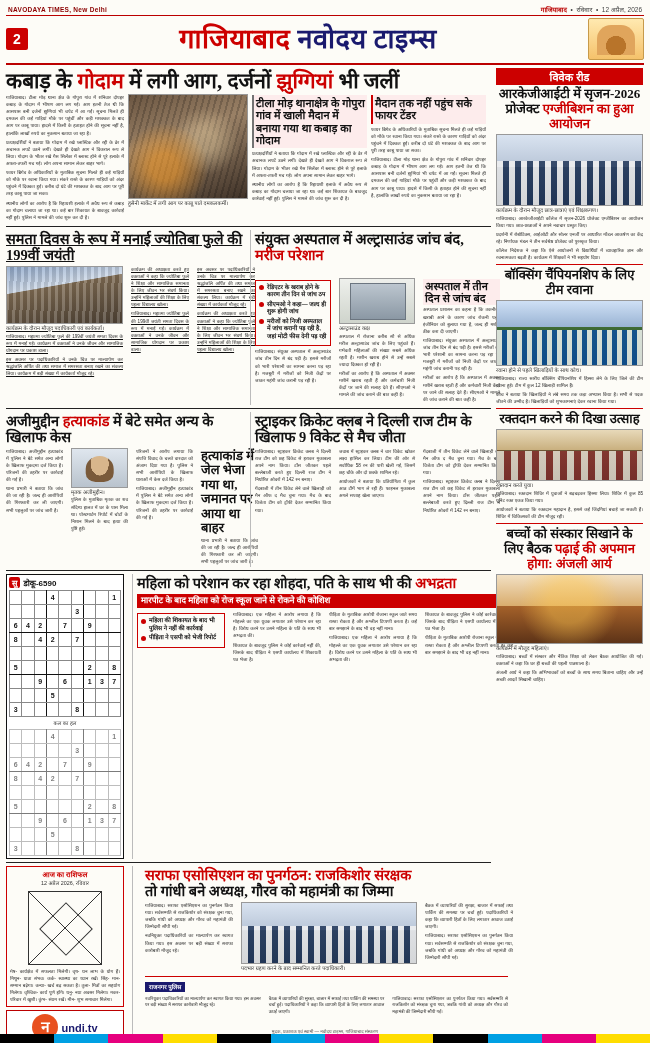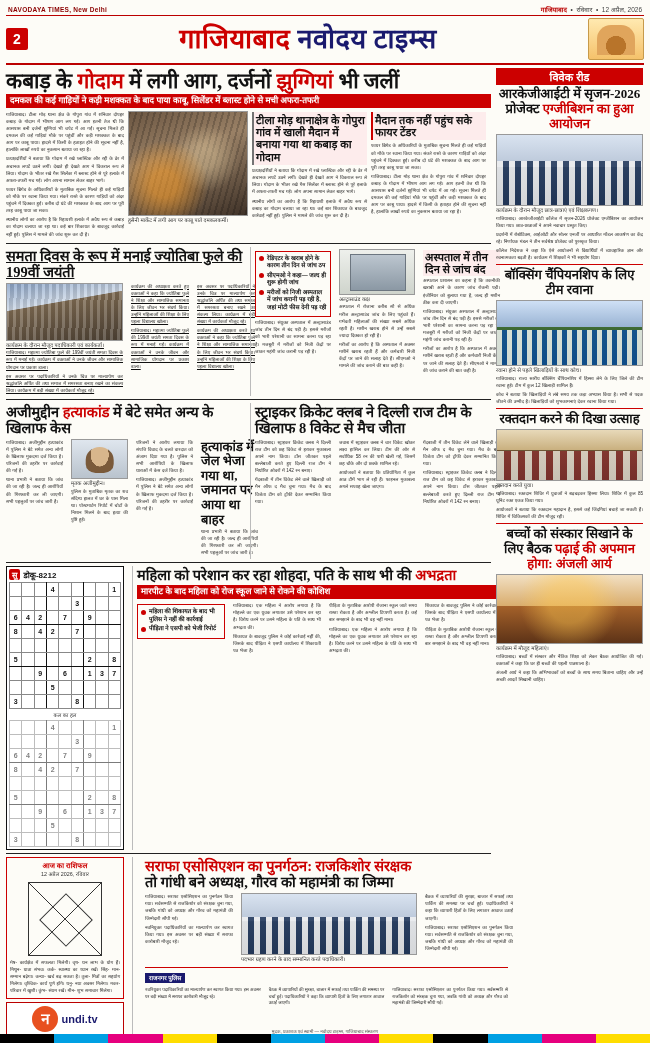--- a/index.html
+++ b/index.html
@@ -251,21 +251,20 @@
     <div class="colL">
 
       <div>
         <div class="h1">
           <span>कबाड़ के</span>
           <span class="red">गोदाम</span>
           <span>में लगी आग, दर्जनों</span>
           <span class="red">झुग्गियां</span>
           <span>भी जलीं</span>
         </div>
-        <div class="subbar">दमकल की कई गाड़ियों ने कड़ी मशक्कत के बाद पाया काबू, सिलेंडर में ब्लास्ट होने से मची अफरा-तफरी</div>
 
         <div class="colbox">
 
           <div class="cbox" style="width:118px;flex:0 0 118px;">
             <div class="txt">
               <p>गाजियाबाद। टीला मोड़ थाना क्षेत्र के गोपुरा गांव में शनिवार दोपहर कबाड़ के गोदाम में भीषण आग लग गई। आग इतनी तेज थी कि आसपास बनी दर्जनों झुग्गियां भी चपेट में आ गईं। सूचना मिलते ही दमकल की कई गाड़ियां मौके पर पहुंचीं और कड़ी मशक्कत के बाद आग पर काबू पाया। हादसे में किसी के हताहत होने की सूचना नहीं है, हालांकि लाखों रुपये का नुकसान बताया जा रहा है।</p>
               <p>प्रत्यक्षदर्शियों ने बताया कि गोदाम में रखे प्लास्टिक और रद्दी के ढेर में अचानक लपटें उठने लगीं। देखते ही देखते आग ने विकराल रूप ले लिया। गोदाम के भीतर रखे गैस सिलेंडर में ब्लास्ट होने से पूरे इलाके में अफरा-तफरी मच गई। लोग अपना सामान लेकर बाहर भागे।</p>
               <p>फायर ब्रिगेड के अधिकारियों के मुताबिक सूचना मिलते ही कई गाड़ियों को मौके पर रवाना किया गया। संकरे रास्ते के कारण गाड़ियों को अंदर पहुंचने में दिक्कत हुई। करीब दो घंटे की मशक्कत के बाद आग पर पूरी तरह काबू पाया जा सका।</p>
               <p>स्थानीय लोगों का आरोप है कि रिहायशी इलाके में अवैध रूप से कबाड़ का गोदाम चलाया जा रहा था। कई बार शिकायत के बावजूद कार्रवाई नहीं हुई। पुलिस ने मामले की जांच शुरू कर दी है।</p>
             </div>
@@ -317,21 +316,25 @@
             <div style="width:58px;flex:0 0 58px;margin-left:4px">
               <div class="txt">
                 <p>इस अवसर पर पदाधिकारियों ने उनके चित्र पर माल्यार्पण कर श्रद्धांजलि अर्पित की तथा समाज में समरसता बनाए रखने का संकल्प लिया। कार्यक्रम में बड़ी संख्या में कार्यकर्ता मौजूद रहे।</p>
                 <p>कार्यक्रम की अध्यक्षता करते हुए वक्ताओं ने कहा कि ज्योतिबा फुले ने शिक्षा और सामाजिक समानता के लिए जीवन भर संघर्ष किया। उन्होंने महिलाओं की शिक्षा के लिए पहला विद्यालय खोला।</p>
               </div>
             </div>
           </div>
         </div>
 
         <div style="width:241px;flex:0 0 241px;border-left:1px solid #bbb;padding-left:4px">
-          <div class="rowflex" style="margin-top:2px">
+          <div class="h2">
+            <span>संयुक्त अस्पताल में अल्ट्रासाउंड जांच बंद,</span>
+            <span class="red">मरीज परेशान</span>
+          </div>
+          <div class="rowflex" style="margin-top:14px">
             <div style="width:76px;flex:0 0 76px;">
               <div class="callout">
                 <div class="bullet">
                   <div class="dot"></div>
                   <div class="bt">रेडिएटर के खराब होने के कारण तीन दिन से जांच ठप</div>
                 </div>
                 <div class="bullet">
                   <div class="dot"></div>
                   <div class="bt">सीएमओ ने कहा— जल्द ही शुरू होगी जांच</div>
                 </div>
@@ -396,21 +399,21 @@
             <div style="width:57px;flex:0 0 57px;margin-left:4px">
               <div class="h3" style="font-size:13px">हत्याकांड में जेल भेजा गया था, जमानत पर आया था बाहर</div>
               <div class="txt">
                 <p>थाना प्रभारी ने बताया कि जांच की जा रही है। जल्द ही आरोपियों की गिरफ्तारी कर ली जाएगी। सभी पहलुओं पर जांच जारी है।</p>
               </div>
             </div>
           </div>
         </div>
 
         <div style="width:241px;flex:0 0 241px;border-left:1px solid #bbb;padding-left:4px">
-          <div class="h2">स्ट्राइकर क्रिकेट क्लब ने दिल्ली राज टीम के खिलाफ 8 विकेट से मैच जीता</div>
+          <div class="h2">स्ट्राइकर क्रिकेट क्लब ने दिल्ली राज टीम के खिलाफ 9 विकेट से मैच जीता</div>
           <div class="rowflex" style="margin-top:2px">
             <div style="width:76px;flex:0 0 76px;">
               <div class="txt">
                 <p>गाजियाबाद। स्ट्राइकर क्रिकेट क्लब ने दिल्ली राज टीम को छह विकेट से हराकर मुकाबला अपने नाम किया। टॉस जीतकर पहले बल्लेबाजी करते हुए दिल्ली राज टीम ने निर्धारित ओवरों में 142 रन बनाए।</p>
                 <p>गेंदबाजी में तीन विकेट लेने वाले खिलाड़ी को मैन ऑफ द मैच चुना गया। मैच के बाद विजेता टीम को ट्रॉफी देकर सम्मानित किया गया।</p>
               </div>
             </div>
             <div style="width:76px;flex:0 0 76px;margin-left:4px">
               <div class="txt">
                 <p>जवाब में स्ट्राइकर क्लब ने चार विकेट खोकर लक्ष्य हासिल कर लिया। टीम की ओर से सर्वाधिक 58 रन की पारी खेली गई, जिसमें छह चौके और दो छक्के शामिल रहे।</p>
@@ -427,21 +430,21 @@
         </div>
       </div>
 
       <div class="blackline"></div>
 
       <div class="rowflex">
         <div style="width:118px;flex:0 0 118px;">
           <div class="sud-wrap">
             <div class="sud-title">
               <span class="badge">सु</span>
-              <span>डोकू-8212</span>
+              <span>डोकू-6590</span>
             </div>
             <table class="sud">
               <tbody id="sud-body">
                   <tr>
                     <td></td>
                     <td></td>
                     <td class="b"></td>
                     <td>4</td>
                     <td></td>
                     <td class="b"></td>

